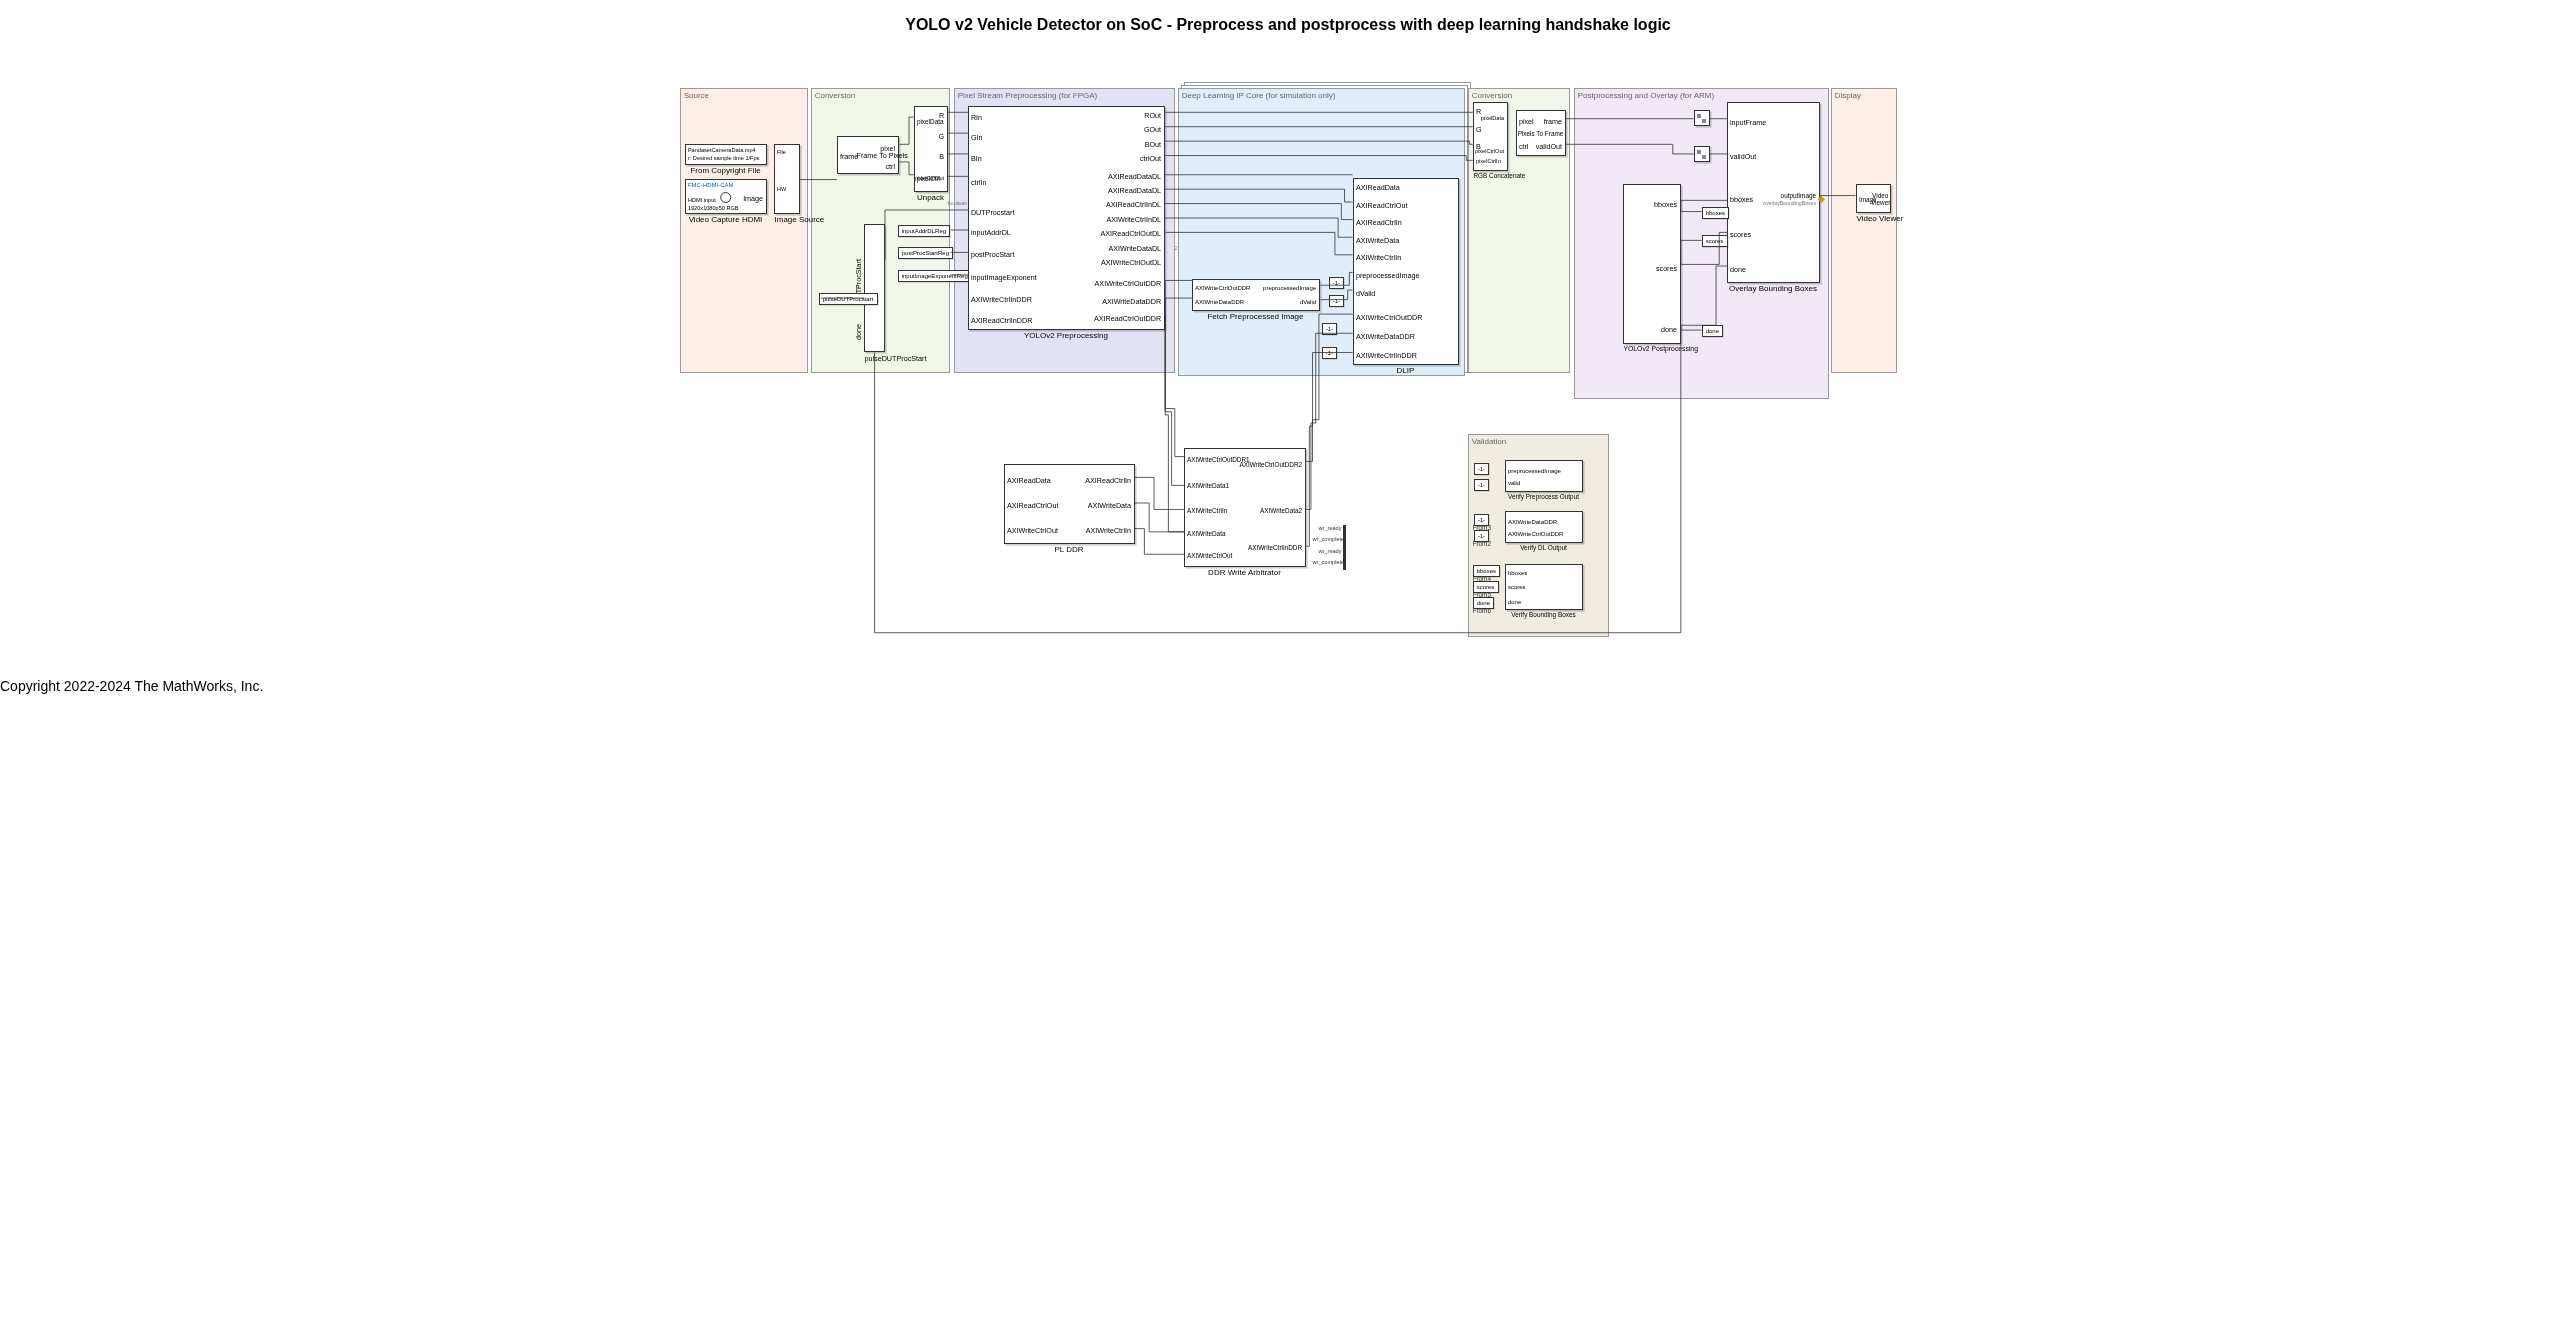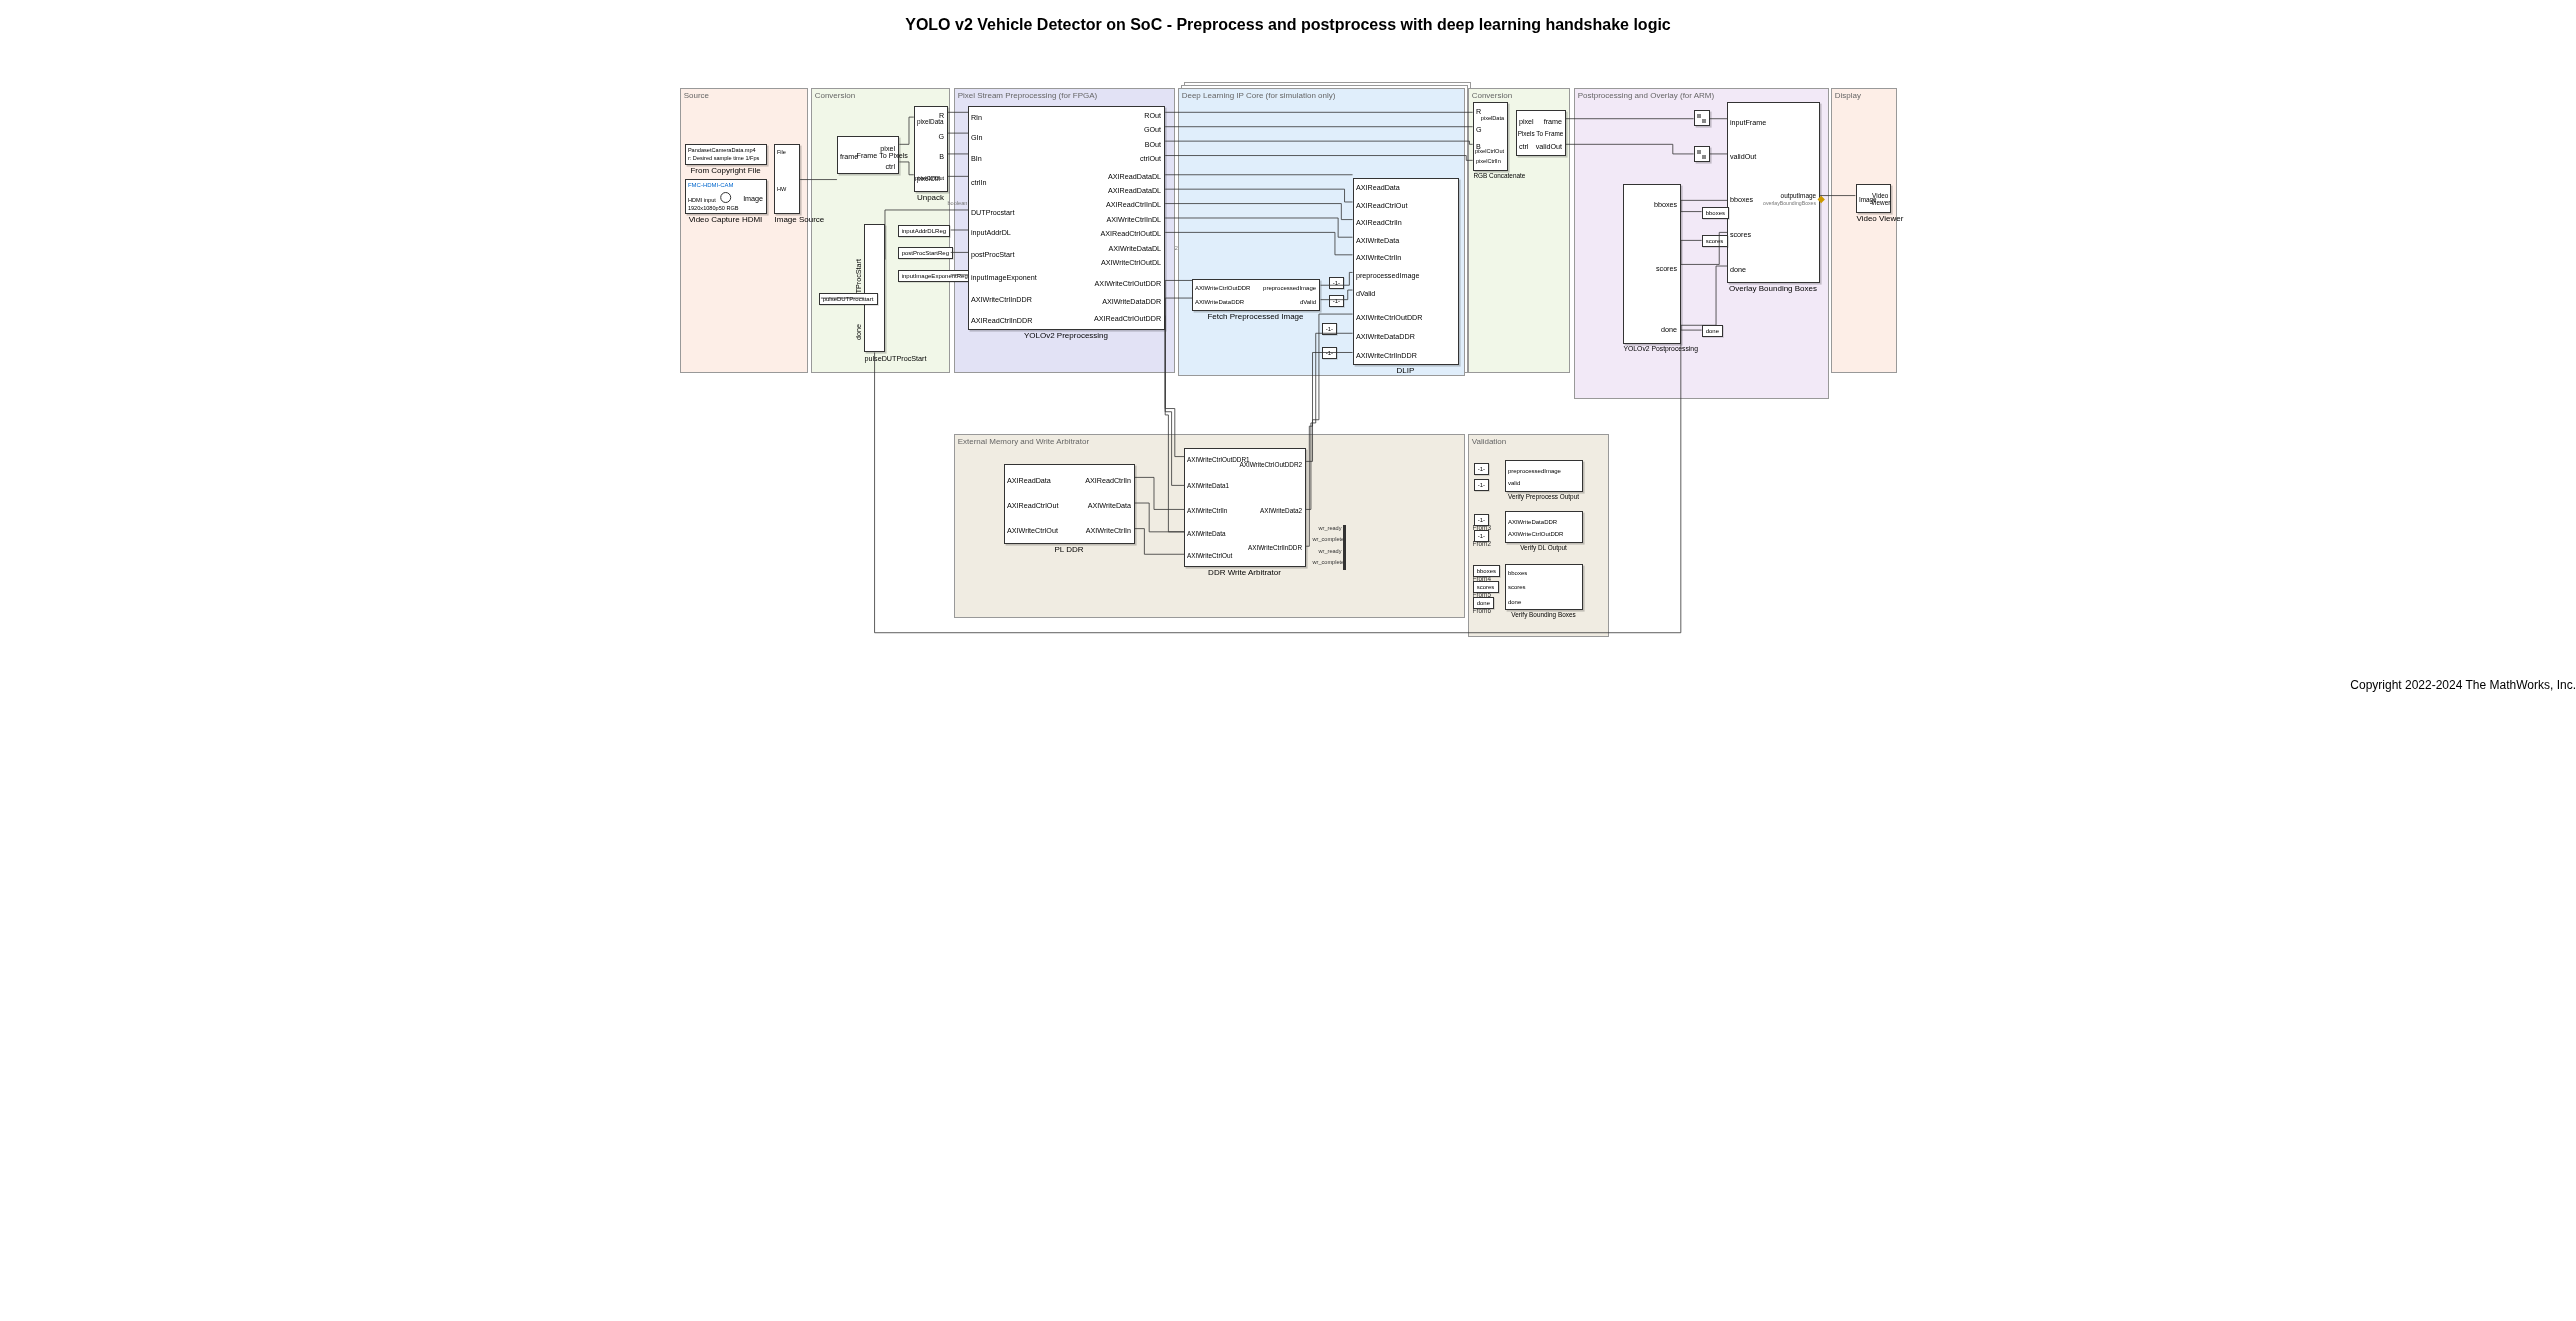--- a/index.html
+++ b/index.html
@@ -1,18 +1,18 @@
 <!DOCTYPE html>
 <html style="font-size:13px"><head>
 <meta charset="utf-8">
 <style>
   html,body{margin:0;padding:0;background:#fff;font-family:Arial,Helvetica,sans-serif}
   .title{font-size:16px;font-weight:700;text-align:center;padding:16px 0 6.4px}
   .canvas{position:relative;width:1233px;height:633px;margin:0 auto}
-  .copy{text-align:right;font-size:12px;padding:4.8px 0 16px}
+  .copy{text-align:left;font-size:14px;padding:4.8px 0 16px}
   .area{position:absolute;border:0.8px solid #999;box-sizing:border-box}
   .area-label{position:absolute;left:3.2px;top:1.6px;font-size:8px;color:#666}
   .blk{position:absolute;background:#fff;border:0.8px solid #333;box-sizing:border-box;box-shadow:1.6px 1.6px 0 rgba(0,0,0,.2)}
   .blk.small{font-size:6.4px}
   .blk-name{position:absolute;left:0;right:0;font-size:8px;text-align:center;white-space:nowrap}
   .blk-name.below{top:100%;margin-top:1.6px}
   .blk-name.inside{top:50%;transform:translateY(-50%)}
   .port{position:absolute;font-size:7.2px;line-height:1;white-space:nowrap}
   .port.l{left:2.4px}
   .port.r{right:2.4px;text-align:right}
@@ -46,23 +46,20 @@
   </div>
   <div class="area" style="left:796px;top:48px;width:102px;height:285px;background:#f1f7e8">
     <div class="area-label">Conversion</div>
   </div>
   <div class="area" style="left:902px;top:48px;width:255px;height:311px;background:#f2e9f7">
     <div class="area-label">Postprocessing and Overlay (for ARM)</div>
   </div>
   <div class="area" style="left:1159px;top:48px;width:66px;height:285px;background:#fdeee7">
     <div class="area-label">Display</div>
   </div>
-  <div class="area" style="left:282px;top:394px;width:511px;height:184px;background:#f0ece2">
-    <div class="area-label">External Memory and Write Arbitrator</div>
-  </div>
   <div class="area" style="left:796px;top:394px;width:141px;height:203px;background:#f0ece2">
     <div class="area-label">Validation</div>
   </div>
 
   <div class="blk small" style="left:13px;top:104px;width:82px;height:21px">
     <div class="port l" style="top:2.4px;font-size:5.6px">PandasetCameraData.mp4</div>
     <div class="port l" style="top:10.4px;font-size:5.6px">r: Desired sample time 1/Fps</div>
     <div class="blk-name below">From Copyright File</div>
   </div>
   <div class="blk small" style="left:13px;top:139px;width:82px;height:35px">

